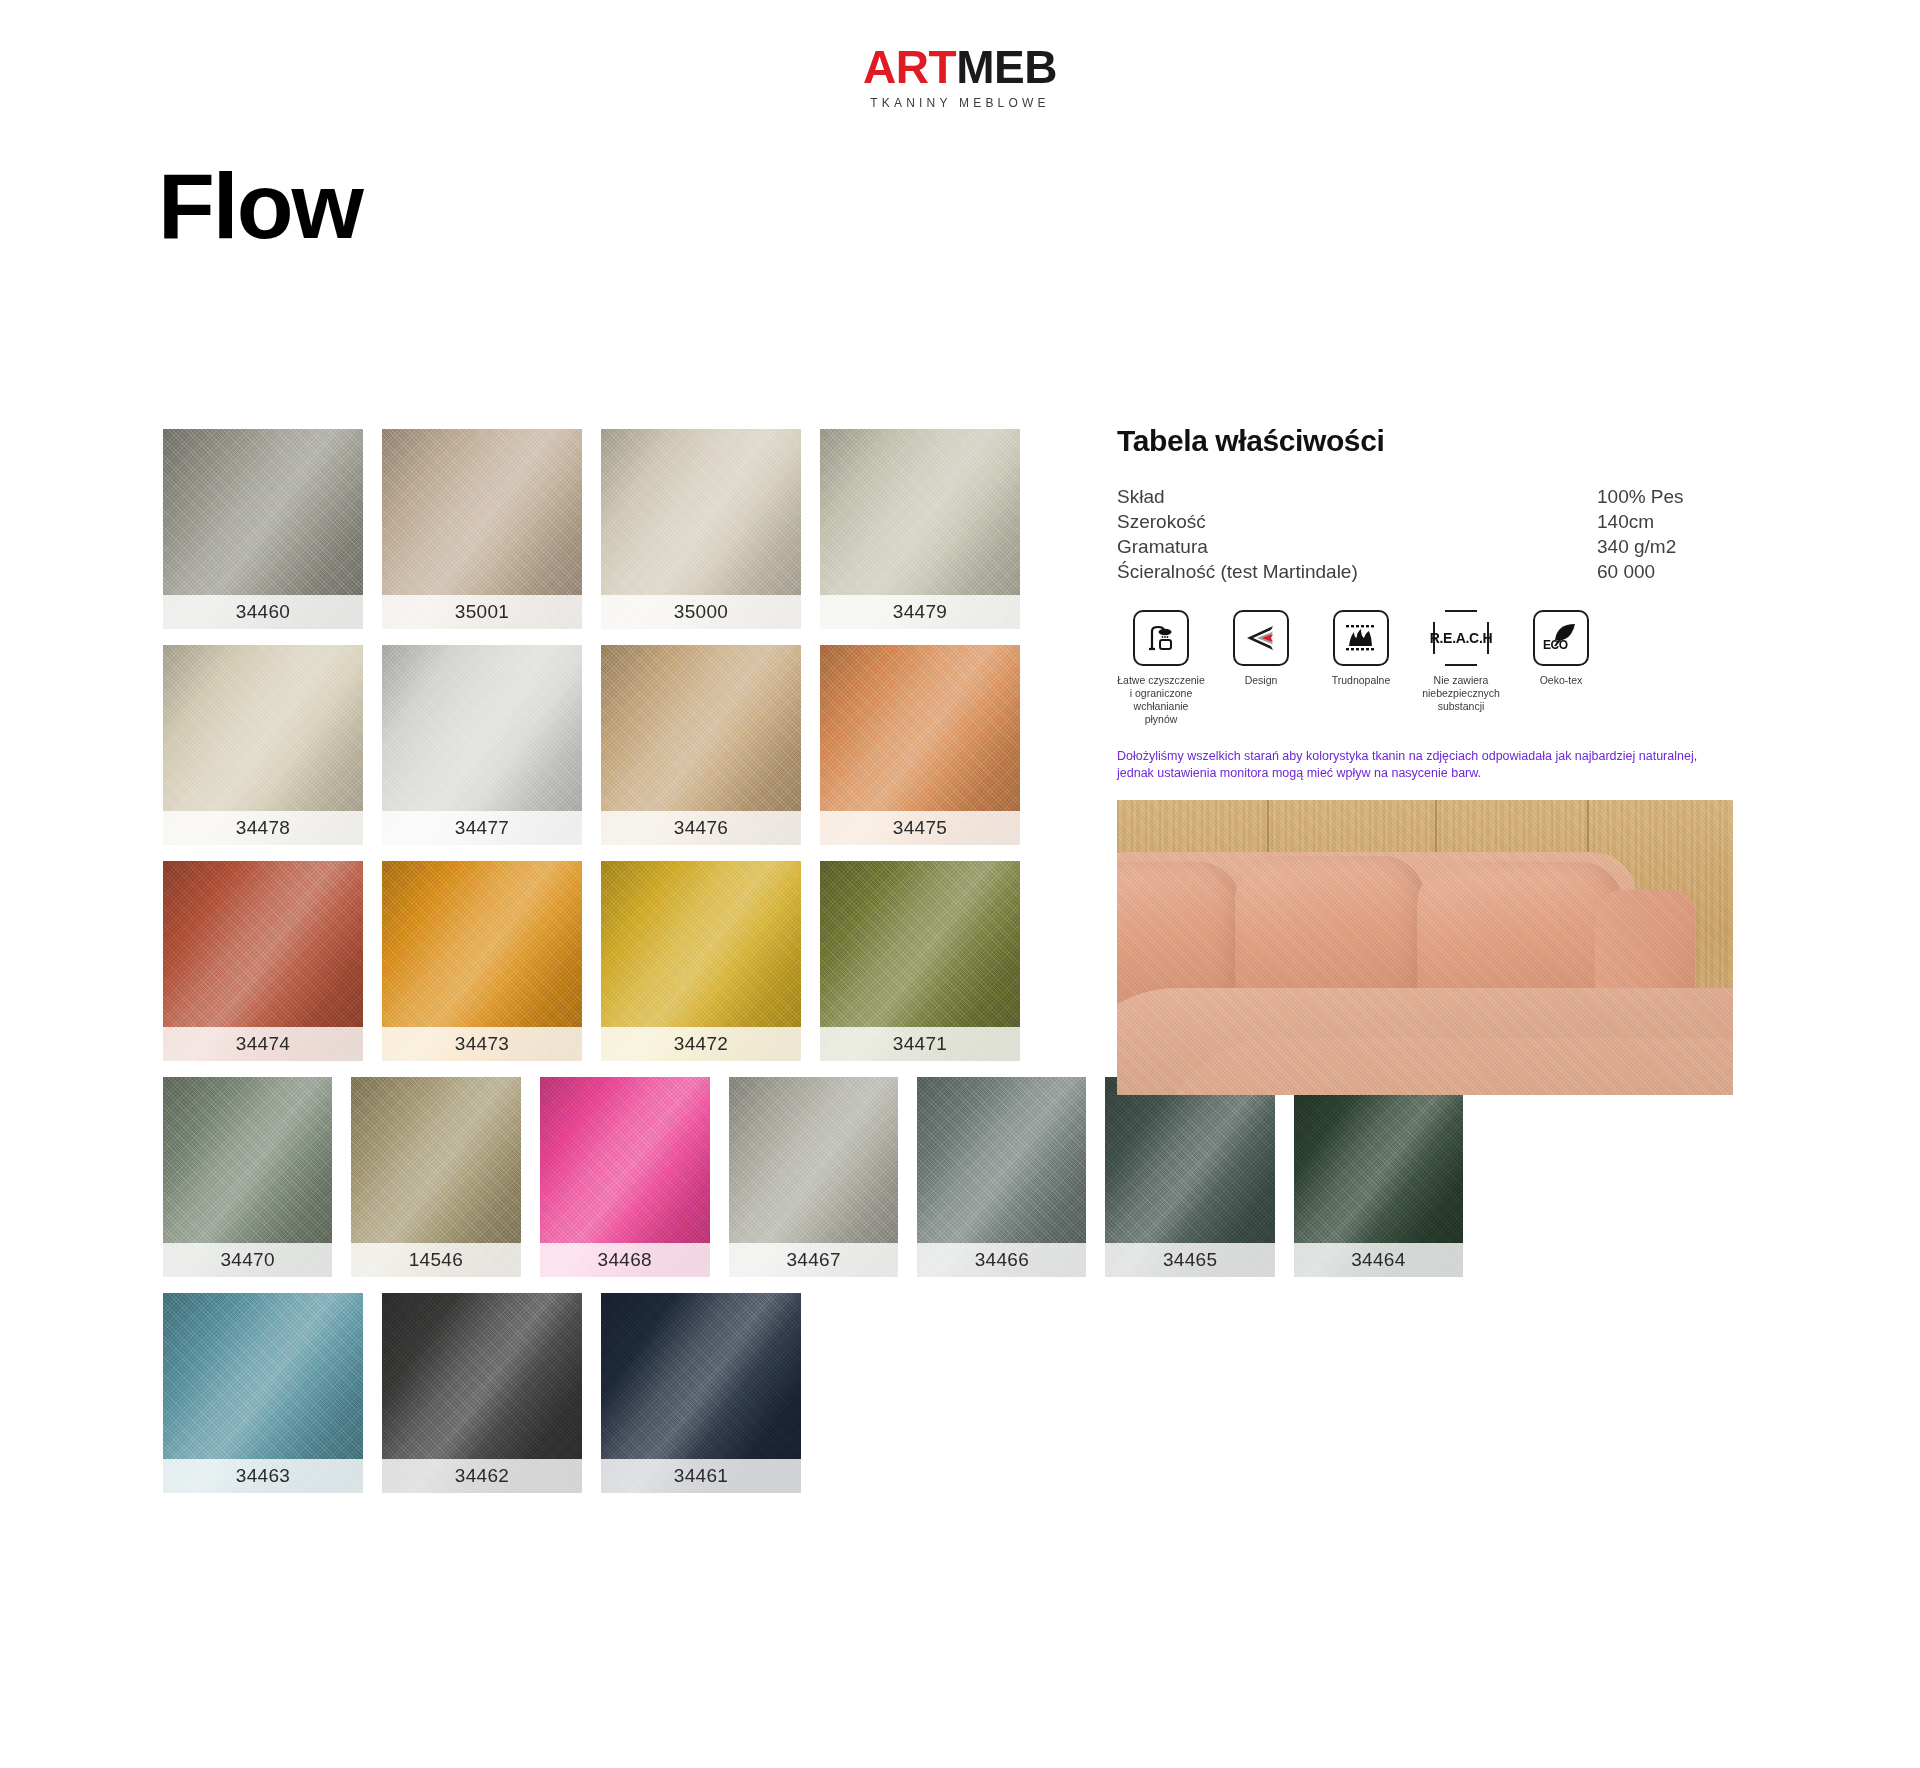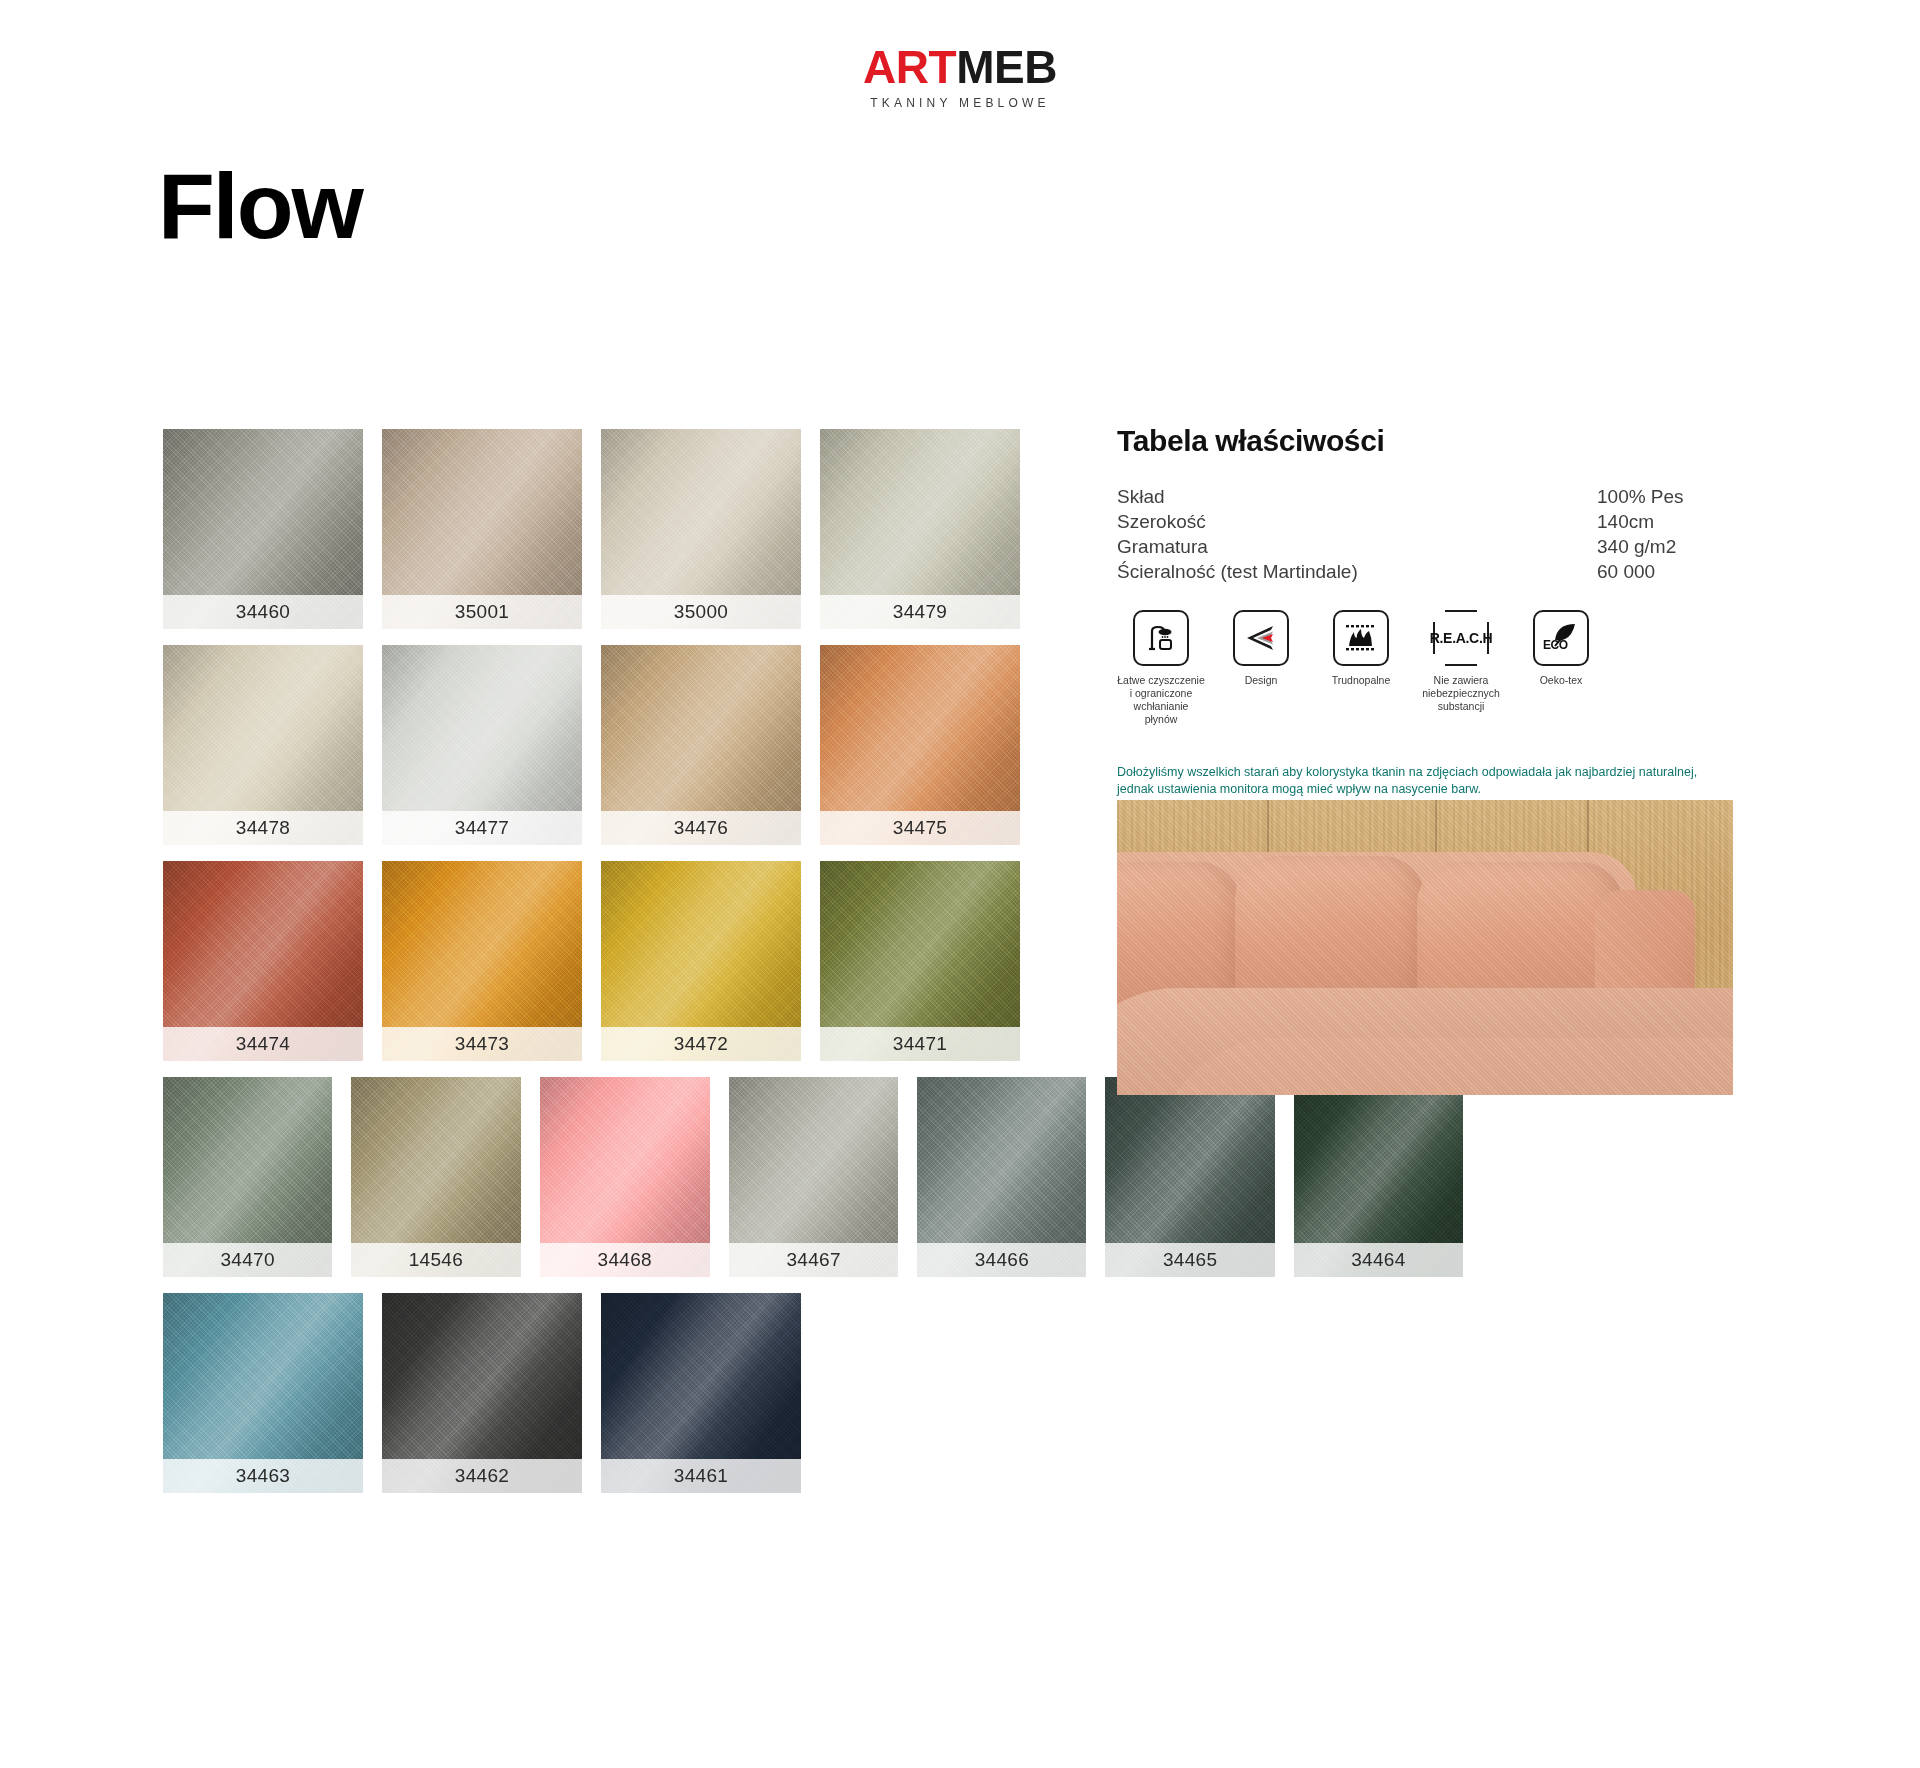--- a/index.html
+++ b/index.html
@@ -195,24 +195,24 @@
   .corner-box::before { top: -3px; left: -3px; border-bottom-right-radius: 8px; }
   .corner-box::after  { bottom: -3px; right: -3px; border-top-left-radius: 8px; }
   .corner-box .c2, .corner-box .c3 {
     position: absolute;
     width: 13px; height: 13px; background: #fff;
   }
   .corner-box .c2 { top: -3px; right: -3px; border-bottom-left-radius: 8px; }
   .corner-box .c3 { bottom: -3px; left: -3px; border-top-right-radius: 8px; }
 
   .disclaimer {
-    margin-top: 38px;
+    margin-top: 22px;
     font-size: 12.5px;
     line-height: 17px;
-    color: #0f766e;
+    color: #6d28d9;
     max-width: 618px;
   }
   .disclaimer p { margin: 0 0 16px 0; }
   .disclaimer p:last-child { margin-bottom: 0; }
 
   
   .sofa-photo {
     position: absolute;
     left: 1117px;
     top: 800px;
@@ -401,21 +401,21 @@
         <span class="code">34470</span>
       </div>
     </div>
     <div class="swatch" style="background: rgb(167, 156, 120);">
       <div class="fold"></div>
       <div class="weave"></div>
       <div class="code-band">
         <span class="code">14546</span>
       </div>
     </div>
-    <div class="swatch" style="background: #fca5a5; padding-left: 8px;">
+    <div class="swatch" style="background: #ec4899; padding-left: 8px;">
       <div class="fold"></div>
       <div class="weave"></div>
       <div class="code-band">
         <span class="code">34468</span>
       </div>
     </div>
     <div class="swatch" style="background: rgb(174, 174, 164);">
       <div class="fold"></div>
       <div class="weave"></div>
       <div class="code-band">

